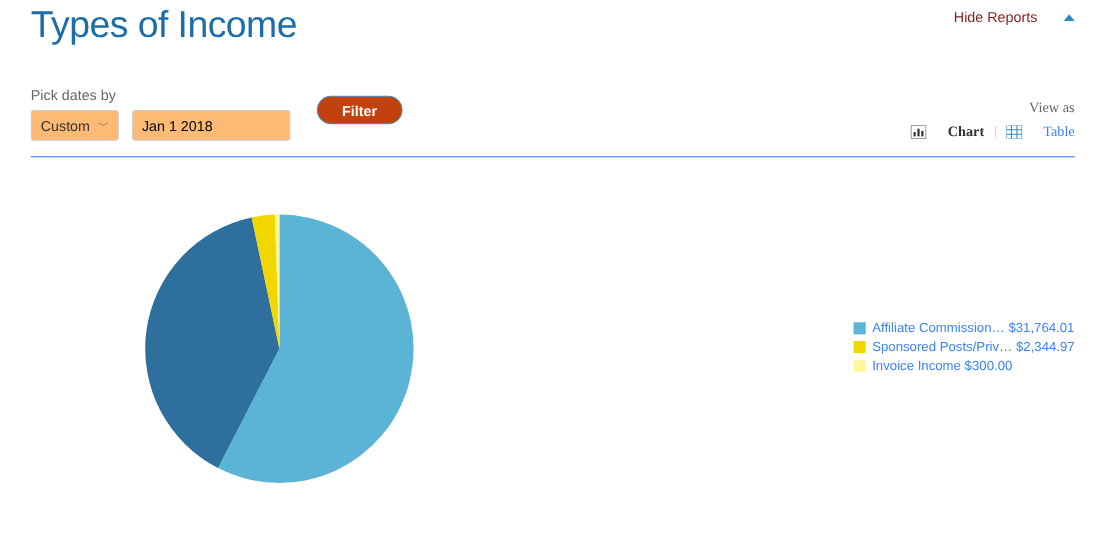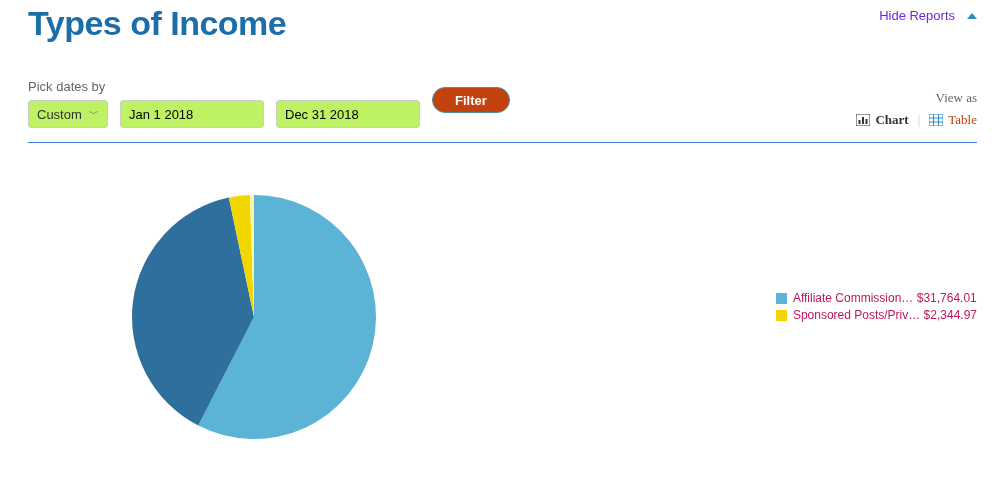--- a/index.html
+++ b/index.html
@@ -13,31 +13,31 @@
   }
   .container { padding: 0 28px; }
   .header-row {
     display: flex;
     justify-content: space-between;
     align-items: flex-start;
     padding-top: 4px;
   }
   .page-title {
     font-size: 34px;
-    font-weight: 700;
+    font-weight: 400;
     color: #1b6ea8;
     letter-spacing: -0.5px;
   }
   .hide-reports {
-    color: #6d28d9;
+    color: #7f1d1d;
     cursor: pointer;
     font-size: 13px;
     display: flex;
     align-items: center;
-    gap: 12px;
+    gap: 24px;
     margin-top: 4px;
   }
   .triangle-up {
     width: 0; height: 0;
     border-left: 5px solid transparent;
     border-right: 5px solid transparent;
     border-bottom: 6px solid #2b8cc4;
   }
   .filter-bar {
     display: flex;
@@ -47,21 +47,21 @@
     padding-bottom: 14px;
     border-bottom: 1px solid #3b82f6;
     position: relative;
   }
   .filter-group { display: flex; flex-direction: column; gap: 6px; }
   .filter-label { color: #666; font-size: 13px; }
   .select, .date-input {
     height: 28px;
     border: 1px solid #ccc;
     border-radius: 3px;
-    background: #bef264;
+    background: #fdba74;
     padding: 0 8px;
     font-size: 13px;
     display: flex;
     align-items: center;
   }
   .select { width: 80px; justify-content: space-between; cursor: pointer; }
   .chev { font-size: 10px; color: #666; }
   .date-input { width: 144px; }
   .filter-btn {
     height: 26px;
@@ -82,41 +82,41 @@
     align-items: flex-end;
     gap: 6px;
     font-family: Liberation Serif, serif;
   }
   .viewas-row {
     display: flex;
     align-items: center;
     gap: 9px;
     font-size: 13px;
   }
-  .viewas-opt { display: flex; align-items: center; gap: 5px; cursor: pointer; justify-content: center; }
+  .viewas-opt { display: flex; align-items: center; gap: 19px; cursor: pointer; justify-content: center; }
   .viewas-opt.chart { color: #333; font-weight: bold; }
-  .viewas-opt.table { color: #c2410c; }
+  .viewas-opt.table { color: #3b82f6; }
   .sep { color: #ccc; }
   .icon-sm { width: 14px; height: 12px; }
 
   .chart-area {
     display: flex;
     align-items: center;
     margin-top: 50px;
     position: relative;
   }
   .pie-wrap {
     margin-left: 102px;
   }
   .legend {
     position: absolute;
     right: 0;
     top: 98px;
     font-size: 12px;
-    color: #be185d;
+    color: #3b82f6;
   }
   .legend-item {
     display: flex;
     align-items: center;
     gap: 6px;
     margin-bottom: 3px;
     white-space: nowrap;
   }
   .swatch {
     width: 11px; height: 11px;
@@ -141,21 +141,20 @@
       <span class="filter-label">Pick dates by</span>
       <div class="select">
         <span>Custom</span>
         <span class="chev">﹀</span>
       </div>
     </div>
     <div class="filter-group">
       <input class="date-input" value="Jan 1 2018" style="">
     </div>
     <div class="filter-group">
-      <input class="date-input" value="Dec 31 2018" style="">
     </div>
     <button class="filter-btn">Filter</button>
 
     <div class="viewas-block">
       <span class="filter-label">View as</span>
       <div class="viewas-row">
         <div class="viewas-opt chart">
           <svg class="icon-sm" viewBox="0 0 14 12">
             <rect x="0" y="0" width="14" height="12" fill="none" stroke="#333" stroke-width="1"></rect>
             <rect x="2.5" y="6" width="2" height="4" fill="#333"></rect>
@@ -190,16 +189,20 @@
     </div>
     <div class="legend" id="legend">
         <div class="legend-item">
           <span class="swatch" style="background: rgb(91, 180, 214);"></span>
           <span>Affiliate Commission… $31,764.01</span>
         </div>
         <div class="legend-item">
           <span class="swatch" style="background: rgb(242, 214, 0);"></span>
           <span>Sponsored Posts/Priv… $2,344.97</span>
         </div>
+        <div class="legend-item">
+          <span class="swatch" style="background: rgb(255, 247, 154);"></span>
+          <span>Invoice Income $300.00</span>
+        </div>
       </div>
   </div>
 
 </div>
 
 </body></html>

